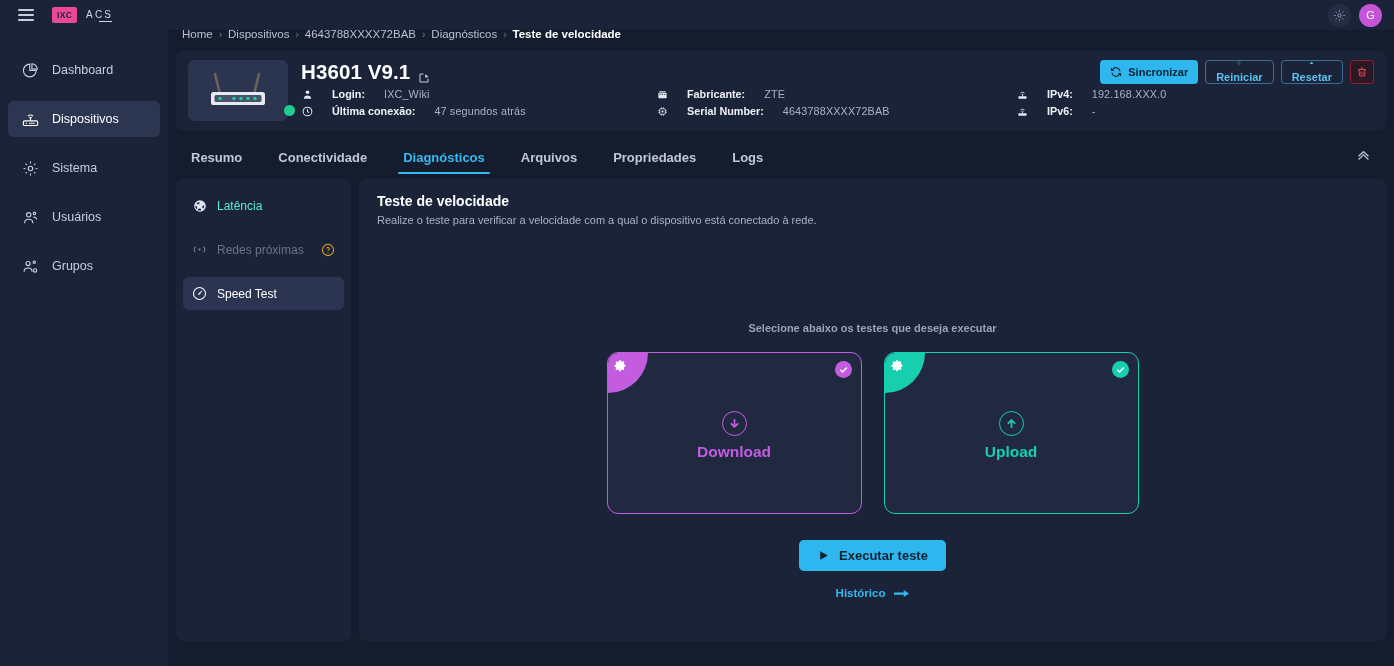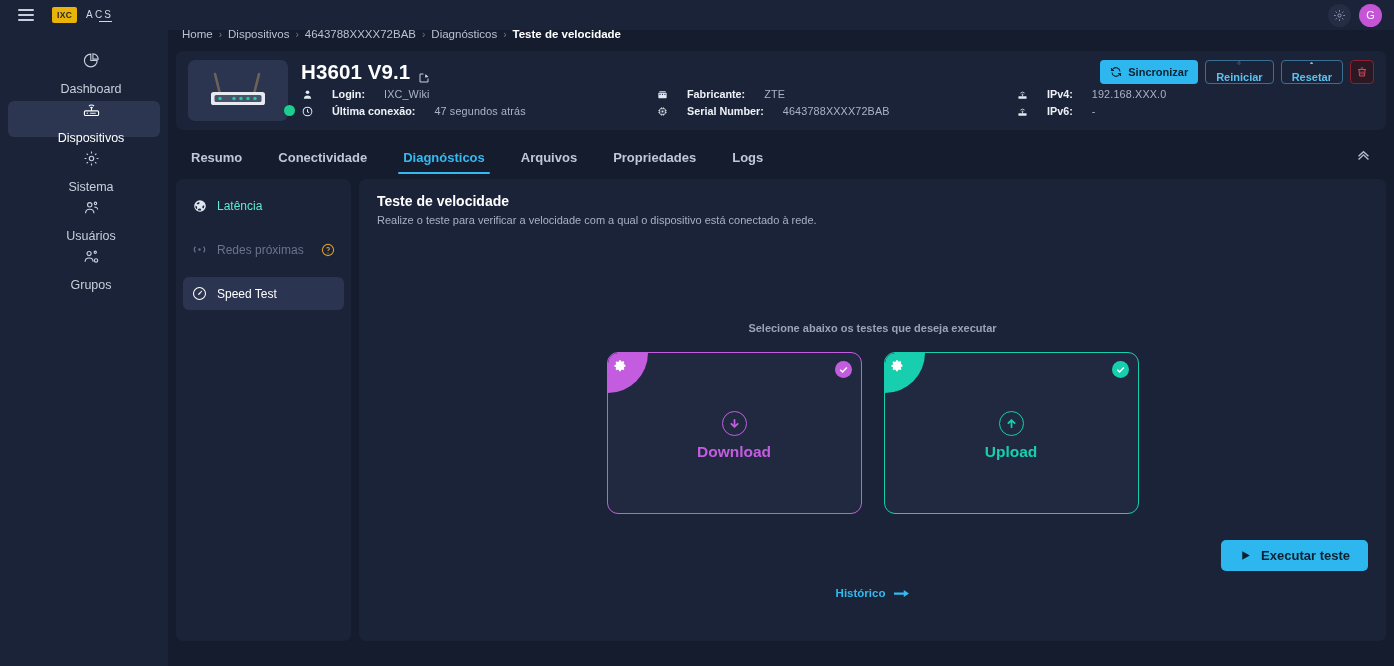--- a/index.html
+++ b/index.html
@@ -32,21 +32,21 @@
     display: flex; align-items: center; justify-content: center;
     cursor: pointer;
   }
   #hamburger .bars { width: 16px; }
   #hamburger .bars i {
     display: block; height: 1.6px; background: #c7cede;
     margin: 3.2px 0; border-radius: 1px;
   }
   #brand { display: flex; align-items: center; gap: 9px; }
   #brand .ixc {
-    background: #eab308;
+    background: #ec4899;
     color: #1b2338;
     font-size: 8.5px;
     font-weight: bold;
     letter-spacing: .3px;
     padding: 4px 5px;
     border-radius: 2px;
     line-height: 1;
   }
   #brand .acs {
     font-size: 10px;
@@ -94,21 +94,20 @@
   .nav-item {
     display: flex; align-items: center;
     gap: 13px;
     height: 36px;
     margin: 0 8px 13px 8px;
     padding-left: 14px;
     border-radius: 6px;
     font-size: 12.5px;
     color: #c8cfdd;
     cursor: pointer;
-    flex-direction: column;
   }
   .nav-item.active { background: #2c3650; color: #fff; }
   .nav-item .ico {
     width: 17px; height: 17px;
     display: flex; align-items: center; justify-content: center;
     flex: 0 0 17px;
   }
   .nav-item svg { display: block; }
 
   
@@ -373,21 +372,21 @@
   .test-card.download .check { background: #c45ce0; }
   .test-card.download .arrow-circle { border-color: #c45ce0; }
   .test-card.download .tlabel { color: #c45ce0; }
   .test-card.upload { border-color: #17cfae; }
   .test-card.upload .ribbon { background: #17cfae; }
   .test-card.upload .check { background: #17cfae; }
   .test-card.upload .arrow-circle { border-color: #17cfae; }
   .test-card.upload .tlabel { color: #17cfae; }
 
   
-  #run-wrap { display: flex; justify-content: flex-end; margin-top: 26px; }
+  #run-wrap { display: flex; justify-content: center; margin-top: 26px; }
   #run-btn {
     background: #2eb7ef;
     color: #0c2132;
     height: 31px;
     border-radius: 5px;
     display: flex; align-items: center; gap: 9px;
     padding: 0 18px;
     font-size: 13px;
     font-weight: bold;
     cursor: pointer;

